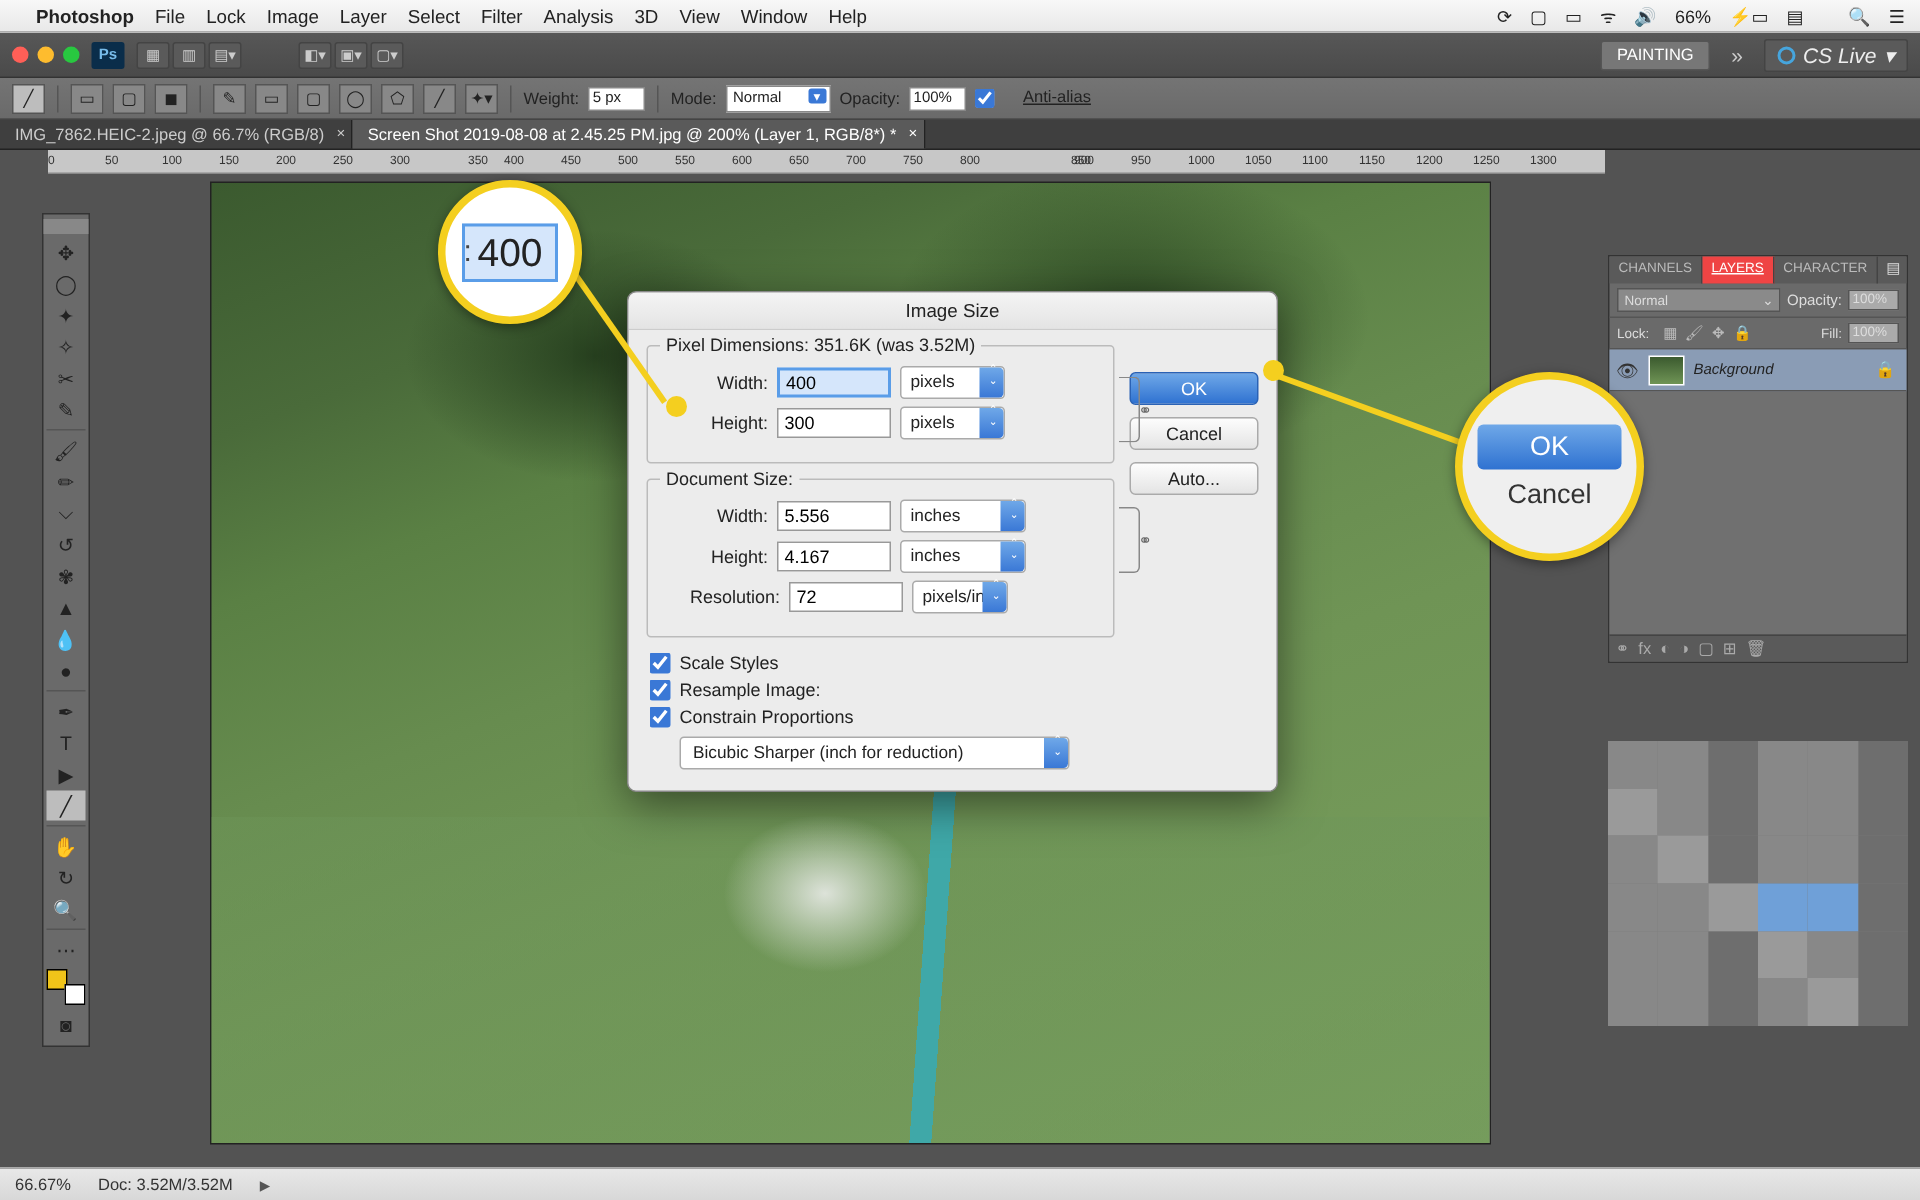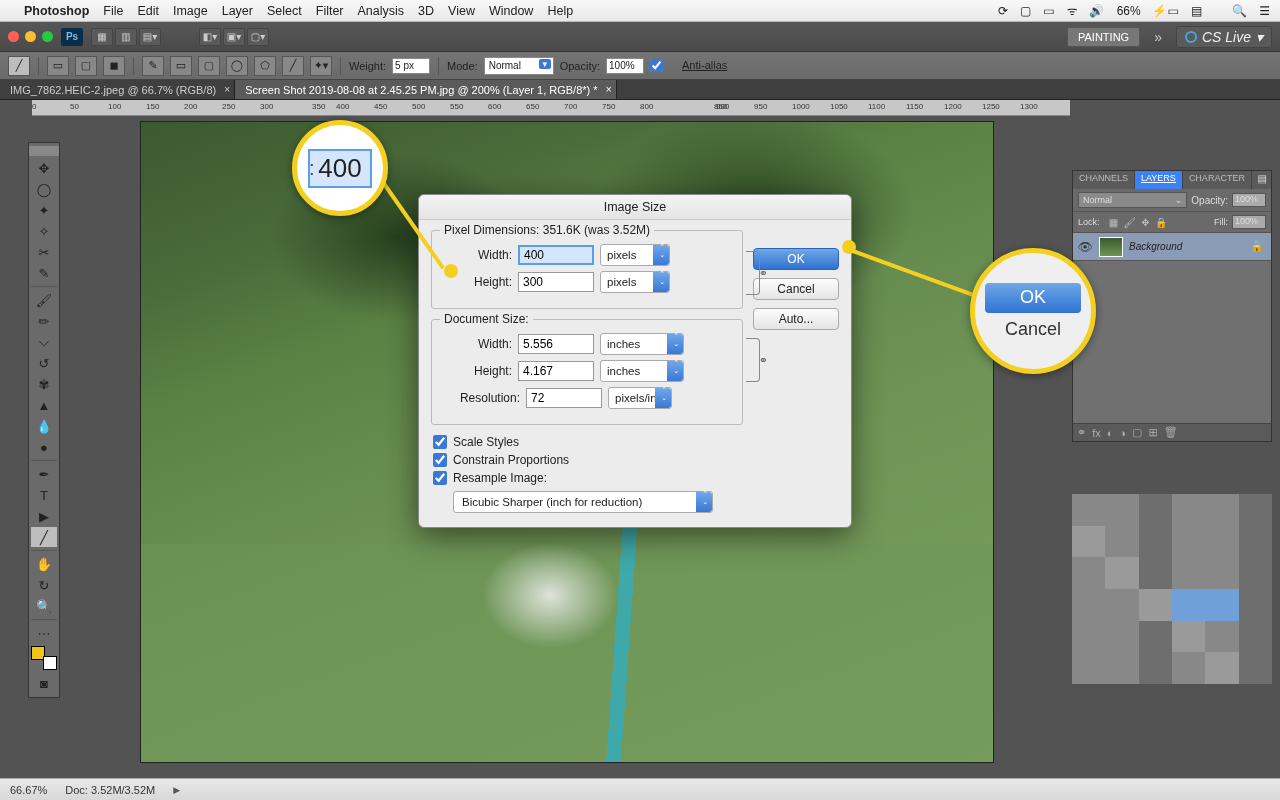--- a/index.html
+++ b/index.html
@@ -68,21 +68,21 @@
   radial-gradient(ellipse 220px 140px at 72% 14%, rgba(34,60,28,0.8), transparent 72%),
   radial-gradient(ellipse 90px 70px at 48% 74%, rgba(240,240,240,0.85), transparent 75%),
   linear-gradient(transparent 66%, rgba(110,150,90,0.4) 66%);
 }
 .canvas::after { content:""; position:absolute; left:35%; right:22%; bottom:0; height:38%; background: linear-gradient(90deg, transparent 48%, #3fa8a8 48%, #3fa8a8 52%, transparent 52%); transform: skewX(-4deg);}
 
 
 .right-panels { position:absolute; right:8px; top:54px; width:200px; background:#6a6a6a; border:1px solid #333; font-size:10px; color:#ddd;}
 .panel-tabs { display:flex; height:18px; background:#5a5a5a;}
 .panel-tab { padding:2px 6px; font-size:9px; border-right:1px solid #444; color:#bbb;}
-.panel-tab.active { background:#3b82f6; color:#fff;text-decoration:underline;}
+.panel-tab.active { background:#ef4444; color:#fff;text-decoration:underline;}
 .panel-tabs .menu-ic { margin-left:auto; padding:2px 4px; }
 .panel-row1 { display:flex; align-items:center; padding:3px 5px; gap:4px; border-bottom:1px solid #555;}
 .panel-sel { flex:1; height:16px; background:#8a8a8a; border:1px solid #555; font-size:9px; padding:0 4px; display:flex;align-items:center;justify-content:space-between;}
 .panel-row2 { display:flex; align-items:center; padding:3px 5px; gap:4px; border-bottom:1px solid #555; font-size:9px;}
 .lock-icons { display:flex; gap:4px; margin-left:4px;}
 .lock-icons span { width:12px;height:12px; display:inline-flex;align-items:center;justify-content:center; color:#bbb; font-size:10px;}
 .layer-row { display:flex; align-items:center; padding:3px 4px; background:#8a9cb5; border-bottom:1px solid #555; height:28px;}
 .eye { width:16px; text-align:center; color:#333; font-size:12px;}
 .thumb { width:24px;height:20px; background:linear-gradient(#3b5a2f,#6f9455); border:1px solid #fff; margin:0 6px;}
 .layer-name { flex:1; font-style:italic; color:#222;}
@@ -143,21 +143,21 @@
 .pixelated div:nth-child(22){background:#6fa0d8;}
 .pixelated div:nth-child(23){background:#6fa0d8;}
 </style>
 </head>
 <body>
 
 <div class="menubar">
   <span class="apple"></span>
   <span class="appname">Photoshop</span>
   <span>File</span>
-  <span>Edit</span>
+  <span>Lock</span>
   <span>Image</span>
   <span>Layer</span>
   <span>Select</span>
   <span>Filter</span>
   <span>Analysis</span>
   <span>3D</span>
   <span>View</span>
   <span>Window</span>
   <span>Help</span>
   <div class="right">
@@ -434,25 +434,25 @@
           <div class="link-bracket" style="top:18px;height:44px"></div>
           <span class="link-chain" style="top:34px">⚭</span>
         </div>
 
         <label class="chk-row">
             <input type="checkbox" checked="" style="">
             <span>Scale Styles</span>
           </label>
         <label class="chk-row">
             <input type="checkbox" checked="" style="">
-            <span>Constrain Proportions</span>
+            <span>Resample Image:</span>
           </label>
         <label class="chk-row">
             <input type="checkbox" checked="" style="">
-            <span>Resample Image:</span>
+            <span>Constrain Proportions</span>
           </label>
         <div class="resample-sel">Bicubic Sharper (inch for reduction)</div>
       </div>
       <div class="btn-col">
         <div class="dlg-btn primary">OK</div>
         <div class="dlg-btn">Cancel</div>
         <div class="dlg-btn">Auto...</div>
       </div>
     </div>
   </div>

